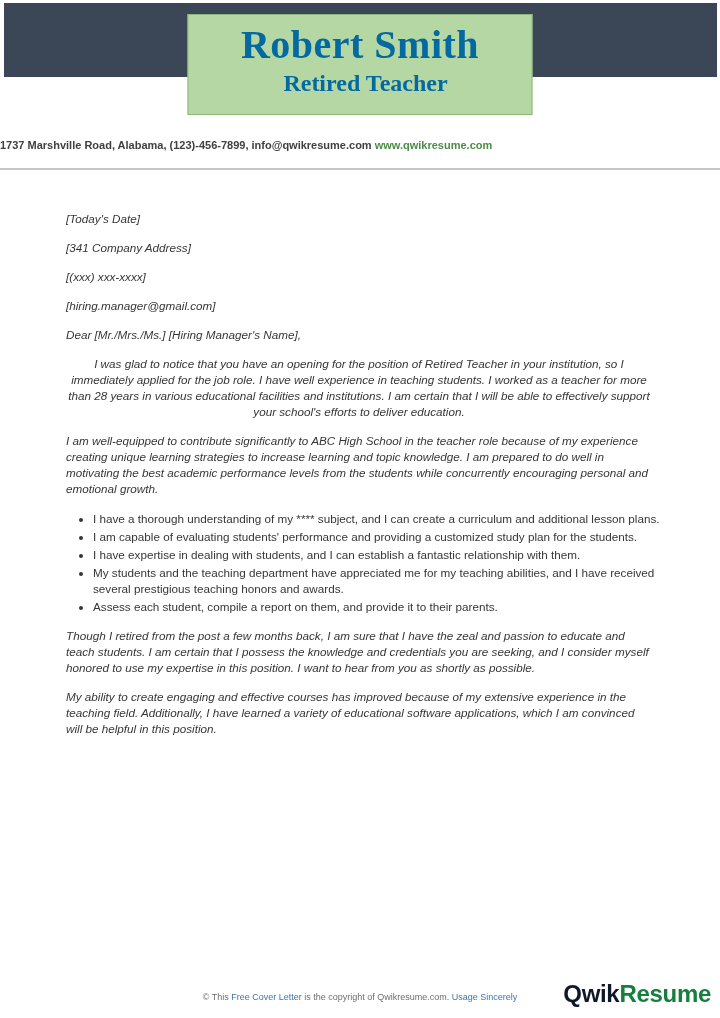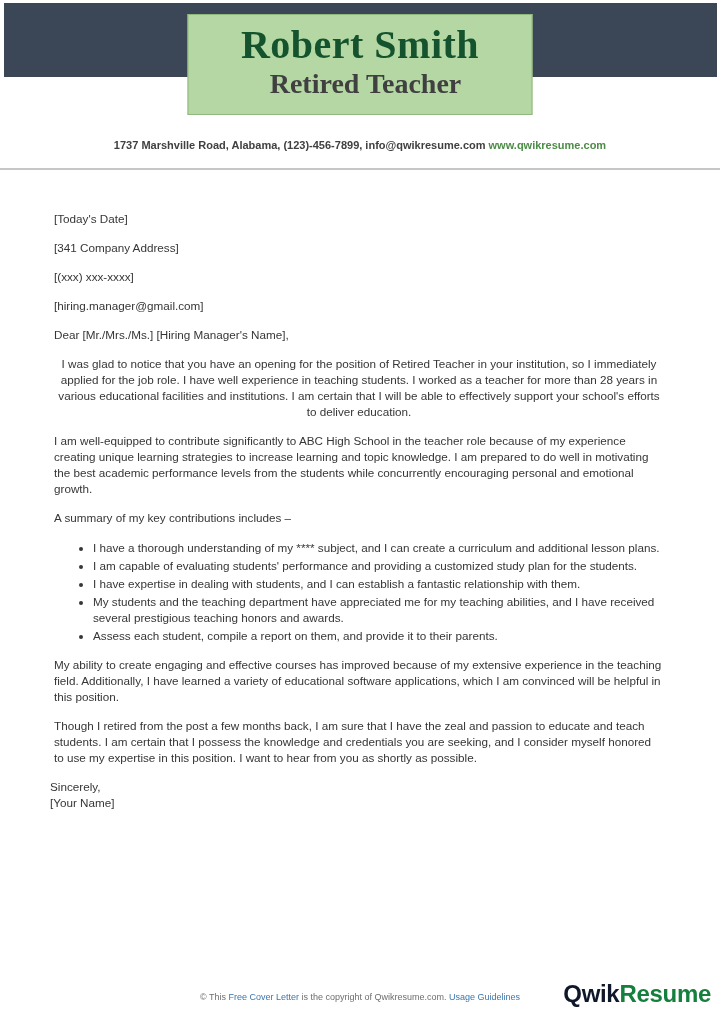--- a/index.html
+++ b/index.html
@@ -32,36 +32,35 @@
     background: #b4d7a3;
     border: 1px solid #8fb97c;
     text-align: center;
   }
   .person-name {
     font-family: "Liberation Serif", serif;
     font-weight: bold;
     font-size: 40px;
     line-height: 45px;
     margin-top: 7px;
-    color: #14532d;
+    color: #0369a1;
     letter-spacing: 0.5px;
   }
   .person-title {
     font-family: "Liberation Serif", serif;
     font-weight: bold;
-    font-size: 28px;
+    font-size: 24px;
     line-height: 33px;
-    color: #404040;
+    color: #0369a1;
     padding-left: 11px;
   }
   .contact-line {
     position: absolute;
     top: 139px;
     left: 0; right: 0;
-    text-align: center;
     font-size: 11px;
     font-weight: bold;
     color: #404040;
   }
   .contact-link {
     color: #4c8c46;
     text-decoration: none;
     cursor: pointer;
   }
   .header-rule {
@@ -75,21 +74,21 @@
   
   .letter-body {
     position: absolute;
     top: 198px;
     left: 50px;
     right: 52px;
     font-size: 11.7px;
     line-height: 16px;
     color: #363636;
   }
-  .letter-body p { margin: 13px 4px; }
+  .letter-body p { margin: 13px 16px; font-style: italic; }
   .date-line { margin: 0 0 12px 0; }
   .addr-line { margin: 0; }
   .salutation { margin: 29px 0 0 0; }
   .first-para { margin-top: 15px; text-align: center; }
   .bullet-list {
     margin: 14px 0 11px 0;
     padding-left: 43px;
   }
   .bullet-list li { margin-bottom: 2px; }
   .sign-block { margin: 11px 0 0 0; }
@@ -147,41 +146,36 @@
       <p class="addr-line">[341 Company Address]</p>
       <p class="addr-line">[(xxx) xxx-xxxx]</p>
       <p class="addr-line">[hiring.manager@gmail.com]</p>
     </div>
 
     <p class="salutation">Dear [Mr./Mrs./Ms.] [Hiring Manager's Name],</p>
 
     <p class="first-para">I was glad to notice that you have an opening for the position of Retired Teacher in your institution, so I immediately applied for the job role. I have well experience in teaching students. I worked as a teacher for more than 28 years in various educational facilities and institutions. I am certain that I will be able to effectively support your school's efforts to deliver education.</p>
     <p>I am well-equipped to contribute significantly to ABC High School in the teacher role because of my experience creating unique learning strategies to increase learning and topic knowledge. I am prepared to do well in motivating the best academic performance levels from the students while concurrently encouraging personal and emotional growth.</p>
 
-    <p>A summary of my key contributions includes –</p>
 
     <ul class="bullet-list">
       <li>I have a thorough understanding of my **** subject, and I can create a curriculum and additional lesson plans.</li>
       <li>I am capable of evaluating students' performance and providing a customized study plan for the students.</li>
       <li>I have expertise in dealing with students, and I can establish a fantastic relationship with them.</li>
       <li>My students and the teaching department have appreciated me for my teaching abilities, and I have received several prestigious teaching honors and awards.</li>
       <li>Assess each student, compile a report on them, and provide it to their parents.</li>
     </ul>
 
+    <p>Though I retired from the post a few months back, I am sure that I have the zeal and passion to educate and teach students. I am certain that I possess the knowledge and credentials you are seeking, and I consider myself honored to use my expertise in this position. I want to hear from you as shortly as possible.</p>
     <p>My ability to create engaging and effective courses has improved because of my extensive experience in the teaching field. Additionally, I have learned a variety of educational software applications, which I am convinced will be helpful in this position.</p>
-    <p>Though I retired from the post a few months back, I am sure that I have the zeal and passion to educate and teach students. I am certain that I possess the knowledge and credentials you are seeking, and I consider myself honored to use my expertise in this position. I want to hear from you as shortly as possible.</p>
 
 
-    <div class="sign-block">
-      <div>Sincerely,</div>
-      <div>[Your Name]</div>
-    </div>
   </div>
 
   <div class="footer-copy">
-    <span>© This </span><span class="footer-link">Free Cover Letter</span><span> is the copyright of Qwikresume.com. </span><span class="footer-link">Usage Guidelines</span>
+    <span>© This </span><span class="footer-link">Free Cover Letter</span><span> is the copyright of Qwikresume.com. </span><span class="footer-link">Usage Sincerely</span>
   </div>
 
   <div class="logo">
     <span class="logo-qwik">Qwik</span><span class="logo-resume">Resume</span>
   </div>
 
 </div>
 
 </body></html>

